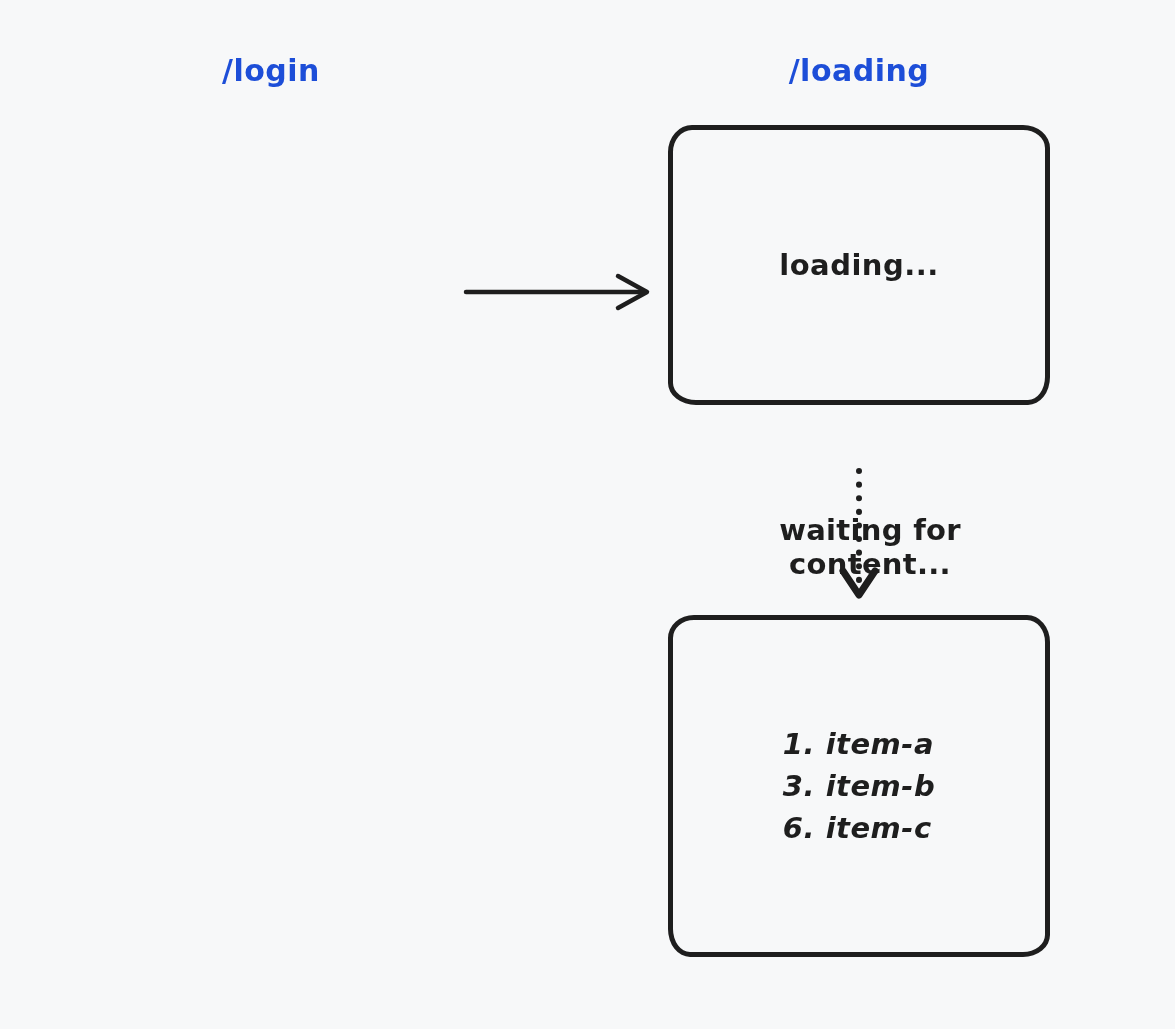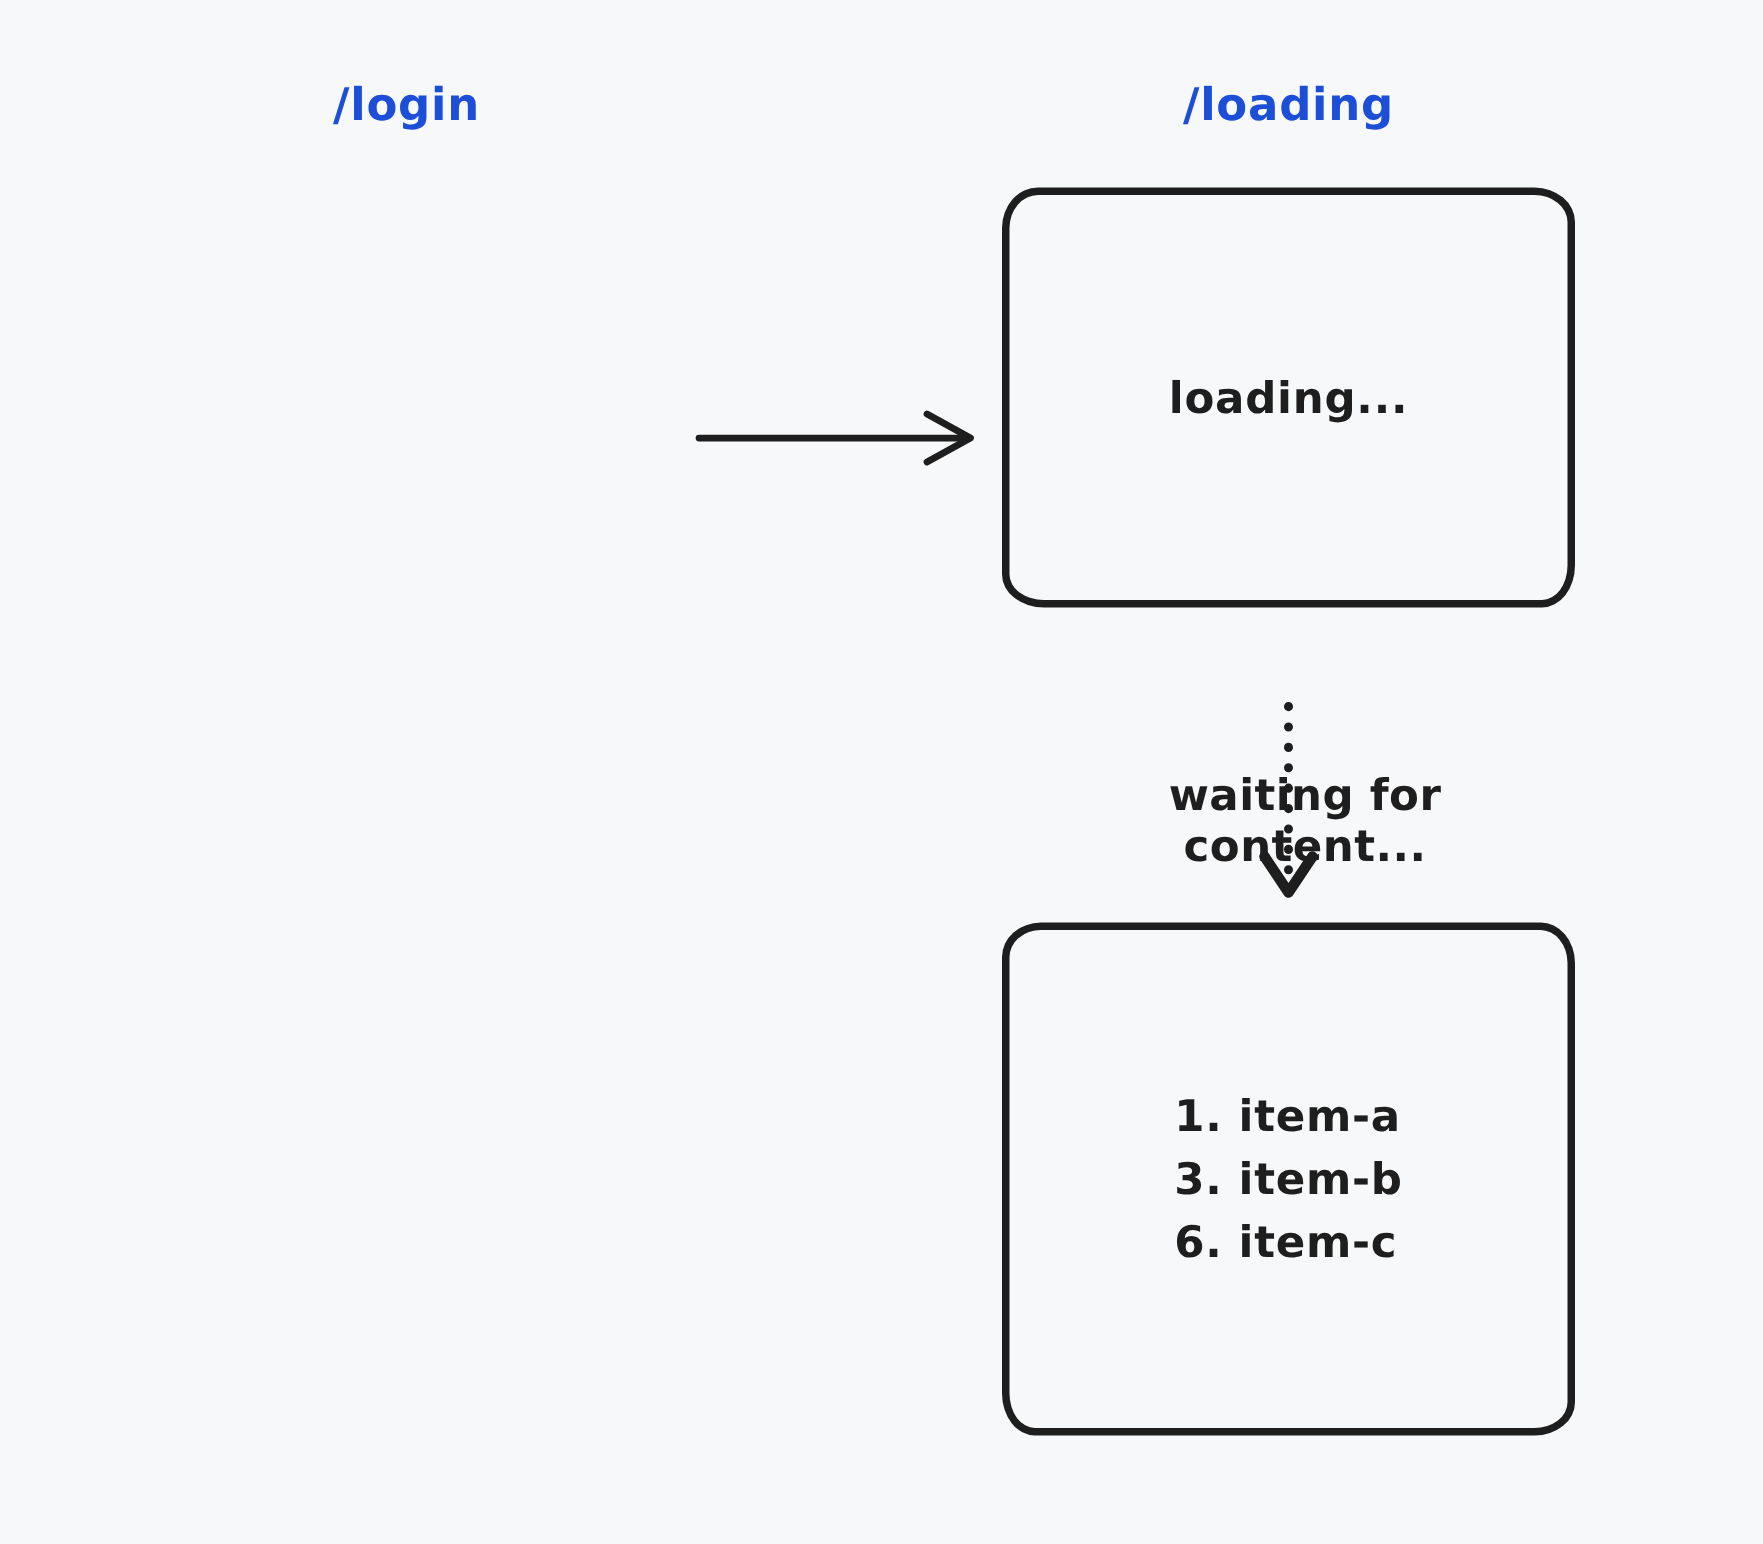--- a/index.html
+++ b/index.html
@@ -32,21 +32,21 @@
     position: absolute;
     border: 5px solid #1e1e1e;
     background: transparent;
     display: flex;
     align-items: center;
     justify-content: center;
     box-sizing: border-box;
   }
   .box.r1 { border-radius: 28px 22px 26px 24px / 24px 28px 22px 26px; }
   .box.r2 { border-radius: 24px 27px 22px 28px / 27px 23px 28px 22px; }
-  .box.r3 { border-radius: 26px 23px 27px 22px / 23px 27px 22px 28px; }
+  .box.r3 { border-radius: 26px 23px 27px 22px / 23px 27px 22px 28px; font-style: italic; }
   .box-label {
     font-size: 29px;
     font-weight: bold;
     letter-spacing: 0.5px;
     color: #1e1e1e;
   }
   .arrow-svg {
     position: absolute;
     inset: 0;
     width: 1175px;

